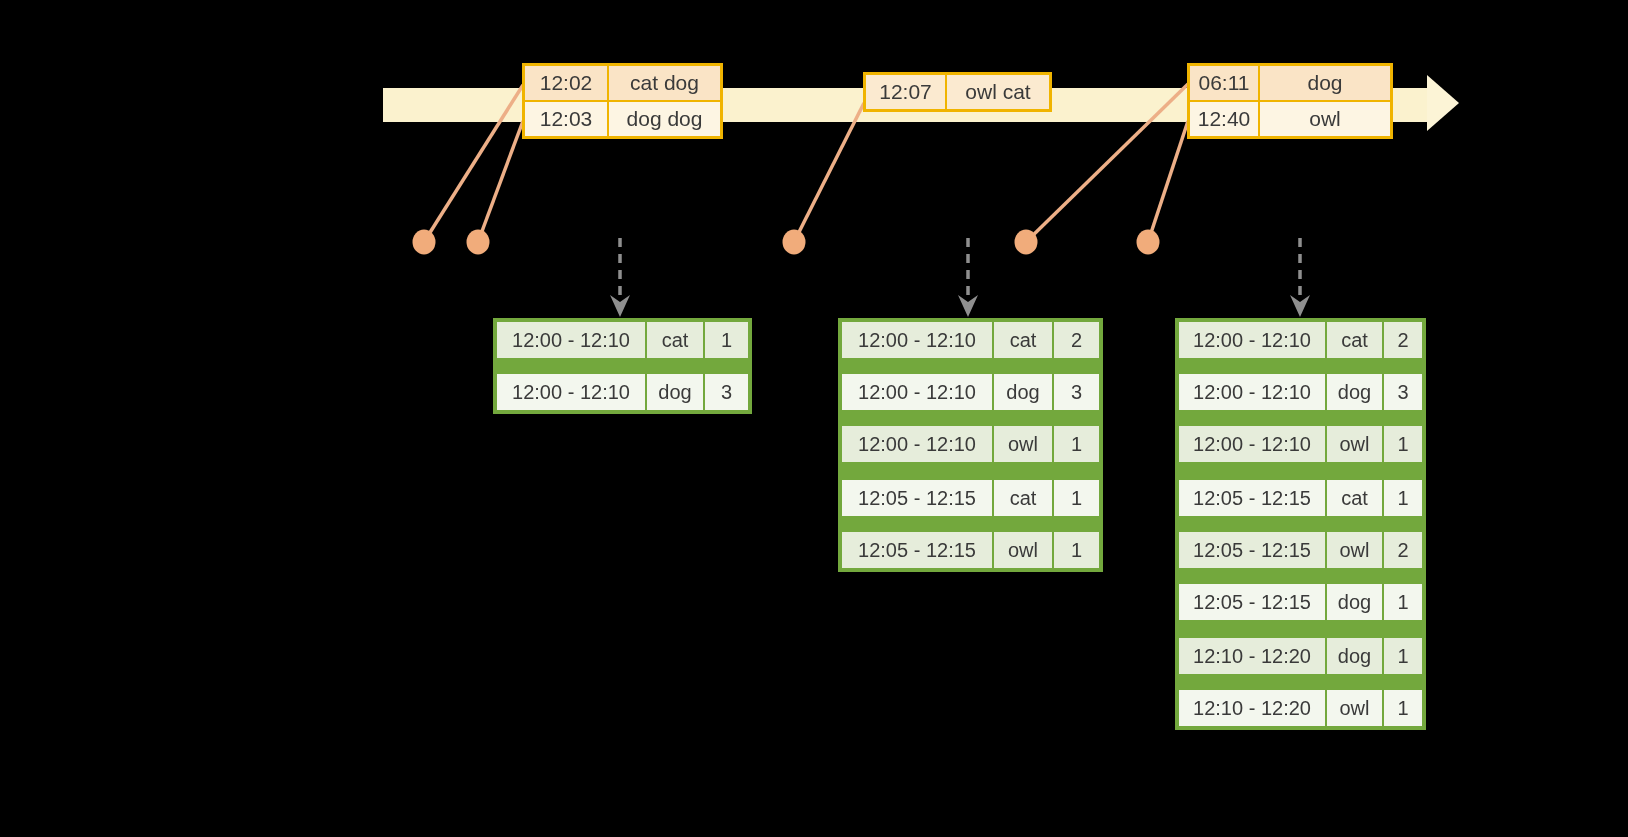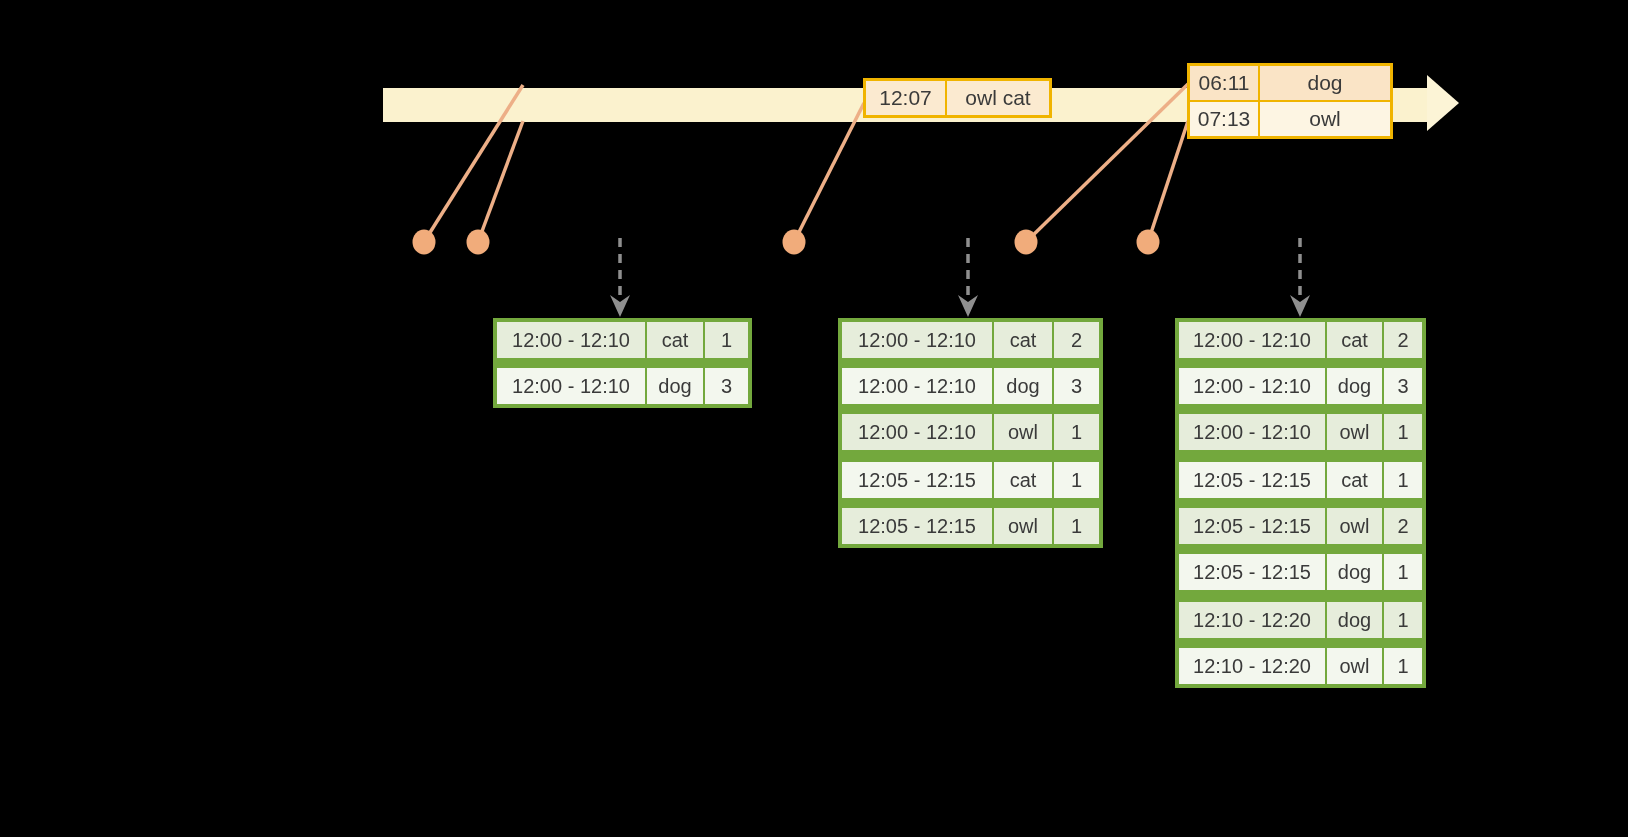--- a/index.html
+++ b/index.html
@@ -13,27 +13,27 @@
   .etable{
     position:absolute;z-index:2;background:#F0B400;padding:3px;
     display:flex;flex-direction:column;gap:2px;box-sizing:border-box;
   }
   .erow{display:grid;gap:2px;background:#F0B400;height:34px;}
   .erow .cell{display:flex;align-items:center;justify-content:center;font-size:21px;}
   .erow:nth-child(odd) .cell{background:#FAE4C6;}
   .erow:nth-child(even) .cell{background:#FDF5E3;}
   .etable.single .erow .cell{background:#FBEAD0;}
   #t1{left:522px;top:63px;} #t1 .erow{grid-template-columns:82px 111px;}
-  #t2{left:863px;top:78px;} #t2 .erow{grid-template-columns:79px 102px;}
+  #t2{left:863px;top:72px;} #t2 .erow{grid-template-columns:79px 102px;}
   #t3{left:1187px;top:63px;} #t3 .erow{grid-template-columns:68px 130px;}
 
   
   .rtable{
     position:absolute;z-index:2;background:#73A83D;padding:4px;
-    display:flex;flex-direction:column;gap:10px;box-sizing:border-box;
+    display:flex;flex-direction:column;gap:16px;box-sizing:border-box;
   }
   .rrow{display:grid;gap:2px;background:#73A83D;height:36px;}
   .rrow .cell{display:flex;align-items:center;justify-content:center;font-size:20px;}
   .rrow:nth-child(odd) .cell{background:#E6EDDB;}
   .rrow:nth-child(even) .cell{background:#F3F7EE;}
   .rrow.group{margin-top:2px;}
   #g1{left:493px;top:318px;} #g1 .rrow{grid-template-columns:148px 56px 43px;}
   #g2{left:838px;top:318px;} #g2 .rrow{grid-template-columns:150px 58px 45px;}
   #g3{left:1175px;top:318px;} #g3 .rrow{grid-template-columns:146px 55px 38px;}
 </style>
@@ -66,35 +66,45 @@
     <g>
       <line x1="620" y1="238" x2="620" y2="299" stroke="#8F8F8F" stroke-width="3.5" stroke-dasharray="9 7"></line>
       <path d="M 610 295 L 620 317 L 630 295 L 620 302 Z" fill="#8F8F8F"></path>
       <line x1="968" y1="238" x2="968" y2="299" stroke="#8F8F8F" stroke-width="3.5" stroke-dasharray="9 7"></line>
       <path d="M 958 295 L 968 317 L 978 295 L 968 302 Z" fill="#8F8F8F"></path>
       <line x1="1300" y1="238" x2="1300" y2="299" stroke="#8F8F8F" stroke-width="3.5" stroke-dasharray="9 7"></line>
       <path d="M 1290 295 L 1300 317 L 1310 295 L 1300 302 Z" fill="#8F8F8F"></path>
     </g>
   </svg>
 
+  <div id="t1" class="etable">
+    <div class="erow">
+      <div class="cell">12:02</div>
+      <div class="cell">cat dog</div>
+    </div>
+    <div class="erow">
+      <div class="cell">12:03</div>
+      <div class="cell">dog dog</div>
+    </div>
+  </div>
 
   <div id="t2" class="etable single">
     <div class="erow">
       <div class="cell">12:07</div>
       <div class="cell">owl cat</div>
     </div>
   </div>
 
   <div id="t3" class="etable">
     <div class="erow">
       <div class="cell">06:11</div>
       <div class="cell">dog</div>
     </div>
     <div class="erow">
-      <div class="cell">07:13</div>
+      <div class="cell">12:40</div>
       <div class="cell">owl</div>
     </div>
   </div>
 
   <div id="g1" class="rtable">
     <div class="rrow">
       <div class="cell">12:00 - 12:10</div>
       <div class="cell">cat</div>
       <div class="cell">1</div>
     </div>

